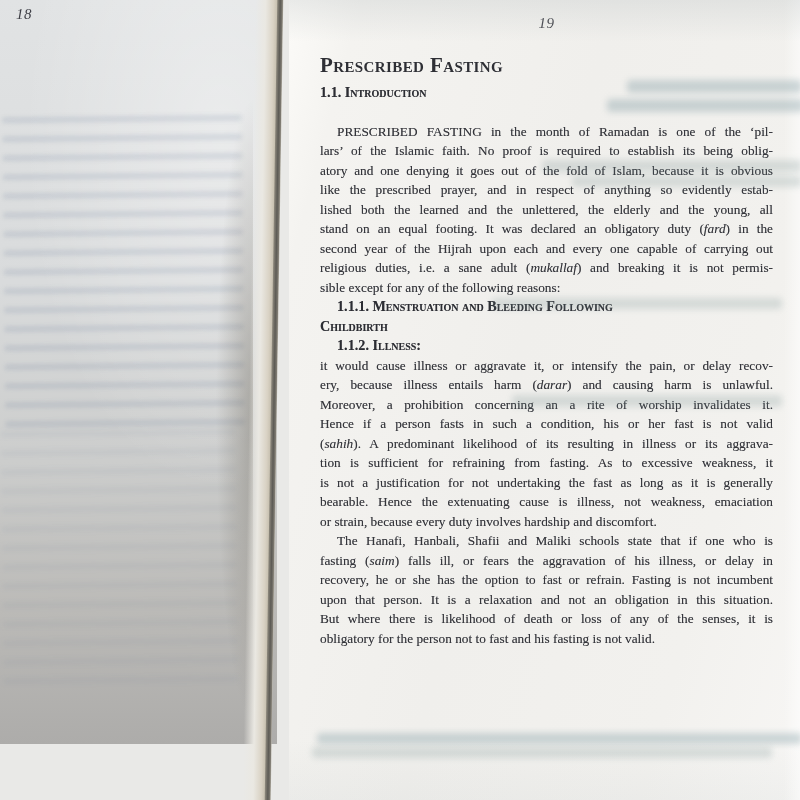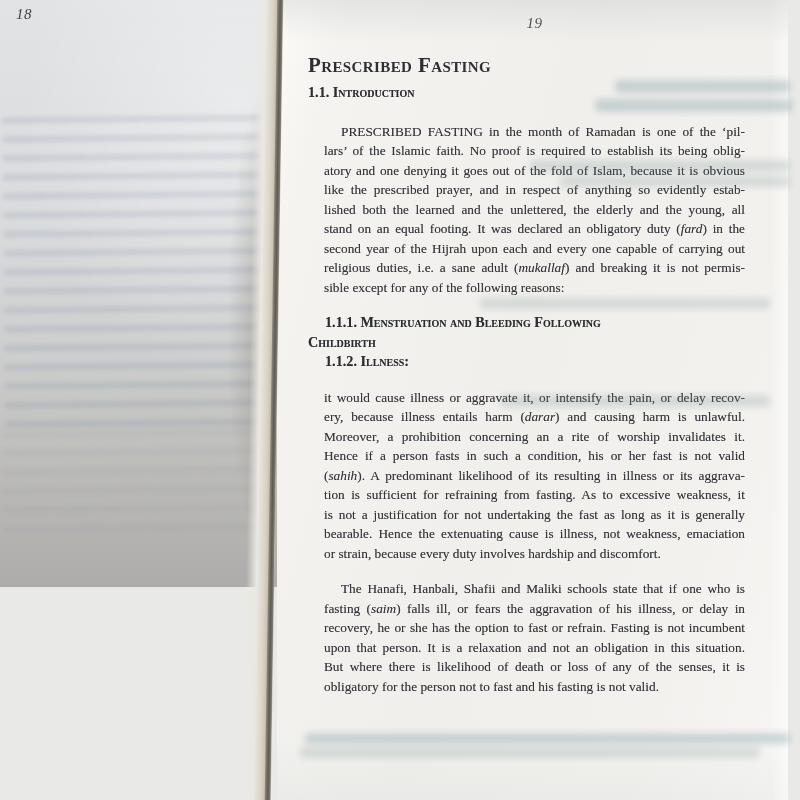--- a/index.html
+++ b/index.html
@@ -1,24 +1,24 @@
 <!DOCTYPE html>
 <html><head>
 <meta charset="utf-8">
 <style>
   html,body{margin:0;padding:0;}
   body{width:800px;height:800px;overflow:hidden;background:#e9e9e7;
        font-family:"Liberation Serif","DejaVu Serif",serif;}
   .photo{position:relative;width:800px;height:800px;overflow:hidden;}
 
   
-  .left-page{position:absolute;left:0;top:0;width:277px;height:587px;z-index:0;
+  .left-page{position:absolute;left:0;top:0;width:277px;height:744px;z-index:0;
     background:
       radial-gradient(120% 80% at 80% 18%, rgba(255,255,255,.38), rgba(255,255,255,0) 60%),
-      linear-gradient(to bottom,#e1e3e4 0%,#d9dbdc 38%,#cccdcc 62%,#bbbab7 82%,#adacaa 100%); padding-left: 20px;}
+      linear-gradient(to bottom,#e1e3e4 0%,#d9dbdc 38%,#cccdcc 62%,#bbbab7 82%,#adacaa 100%);}
   .left-page-num{position:absolute;top:6px;left:16px;font-style:italic;font-size:15px;
     color:#3e3f46;letter-spacing:.5px;}
   .ghost-a{position:absolute;left:4px;right:34px;top:116px;height:310px;
     background:repeating-linear-gradient(to bottom,rgba(96,114,148,.20) 0 6px,rgba(96,114,148,0) 6px 19px);
     filter:blur(2.3px);transform:rotate(-.6deg);opacity:.8;}
   .ghost-b{position:absolute;left:2px;right:40px;top:430px;bottom:55px;
     background:repeating-linear-gradient(to bottom,rgba(104,120,150,.15) 0 6px,rgba(104,120,150,0) 6px 19px);
     filter:blur(2.6px);transform:rotate(-.6deg);opacity:.55;}
   .gutter-shadow{position:absolute;left:170px;right:24px;top:0;bottom:0;
     background:radial-gradient(62% 58% at 100% 55%, rgba(96,90,78,.38), rgba(96,90,78,0) 72%);}
@@ -26,39 +26,39 @@
   
   .fore-edge{position:absolute;left:249px;top:-8px;bottom:-8px;width:23px;z-index:3;
     background:linear-gradient(to right,rgba(232,231,227,0) 0%,#eae8e2 45%,#d9d2c4 80%,#c2bbaa 100%);
     transform:rotate(.9deg);}
   .edge-line{position:absolute;left:271px;top:-8px;bottom:-8px;width:6px;z-index:3;
     background:linear-gradient(to right,#90 8b7f,#5d5b55 50%,#7d7970 85%,#b8b4a9);
     background:linear-gradient(to right,#908b7f,#5d5b55 50%,#7d7970 85%,#b8b4a9);
     transform:rotate(.9deg);}
 
   
-  .right-page{position:absolute;left:277px;top:0;width:511px;height:800px;z-index:1;
+  .right-page{position:absolute;left:289px;top:0;width:511px;height:800px;z-index:1;
     box-sizing:border-box;padding:14px 27px 0 31px;
     background:linear-gradient(105deg,#fcfbf8 0%,#f4f3f0 10%,#f0efec 45%,#f2f1ee 78%,#f7f6f4 100%);}
   .right-page::before{content:'';position:absolute;inset:0;pointer-events:none;
     background:
       linear-gradient(to bottom,rgba(190,196,197,.30),rgba(255,255,255,0) 42px),
       linear-gradient(to left,rgba(255,255,255,.55),rgba(255,255,255,0) 16px),
       linear-gradient(to top,rgba(203,209,209,.18),rgba(255,255,255,0) 60px);}
   .page-num{line-height:18px;margin:0 0 20px 0;text-align:center;font-style:italic;
     font-size:15px;color:#3c3d44;letter-spacing:.5px;}
   h1.title{margin:0 0 5px 0;line-height:26px;font-size:21px;font-weight:700;
     font-variant:small-caps;letter-spacing:.4px;color:#2e2f35;}
 
   #content{position:relative;color:#34353b;font-size:13.3px;}
   .line,.hline{line-height:19.5px;min-height:19.5px;text-shadow:0 0 .4px rgba(52,53,60,.45);}
   .line{text-align:justify;}
   .line.jfull{text-align-last:justify;}
   .indent{text-indent:17px;}
-  .block-paragraph{margin:16px;}
+  .block-paragraph{margin:0;}
   .block-heading .hline{font-weight:700;font-variant:small-caps;font-size:14.2px;color:#2c2d33;}
   #content .block-heading{}
   #content .block-heading:first-child{margin-top:0;margin-bottom:19px;}
 
   
   .bleed{position:absolute;border-radius:4px;filter:blur(3px);pointer-events:none;
     background:rgba(122,148,146,.24);}
   .bleed.dk{background:rgba(106,138,148,.30);}
 </style>
 </head>

